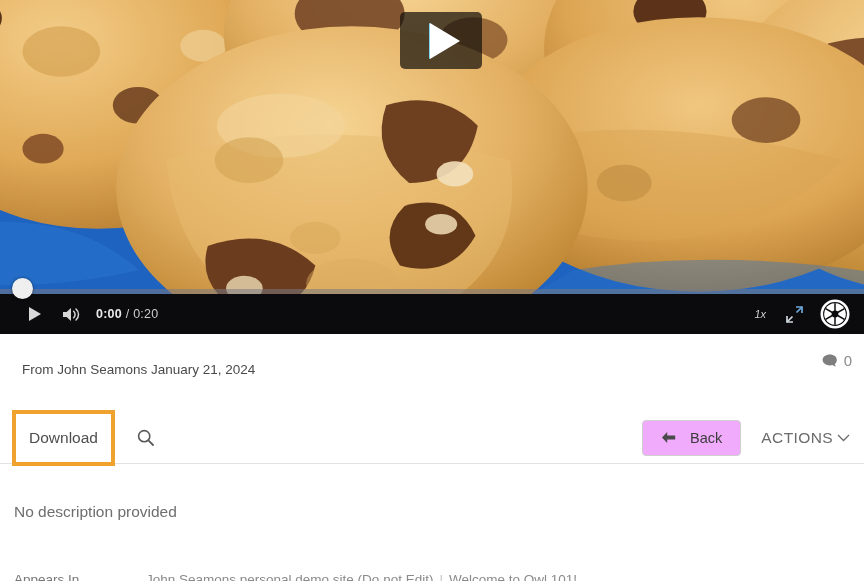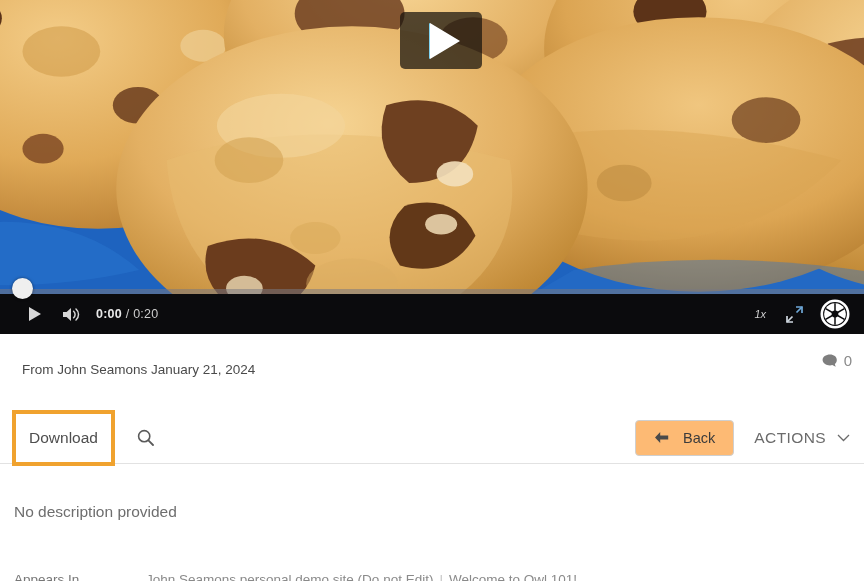--- a/index.html
+++ b/index.html
@@ -177,29 +177,29 @@
     margin-left: 20px;
     width: 30px; height: 52px;
     display: flex; align-items: center; justify-content: center;
     cursor: pointer;
   }
   .tb-spacer { flex: 1; }
   .back-btn {
     display: flex; align-items: center; gap: 14px;
     border: 1px solid #cfcfcf;
     border-radius: 4px;
-    background: #fdba74;
+    background: #f0abfc;
     padding: 9px 18px;
     font-size: 14.5px;
     color: #3c3c3c;
     cursor: pointer;
     font-family: "Liberation Sans", sans-serif;
   }
   .actions-btn {
-    display: flex; align-items: center; gap: 11px;
+    display: flex; align-items: center; gap: 4px;
     margin-left: 20px;
     margin-right: 2px;
     font-size: 15.5px;
     color: #6b6b6b;
     letter-spacing: .4px;
     cursor: pointer;
     padding: 8px 0;
   }
 
   

